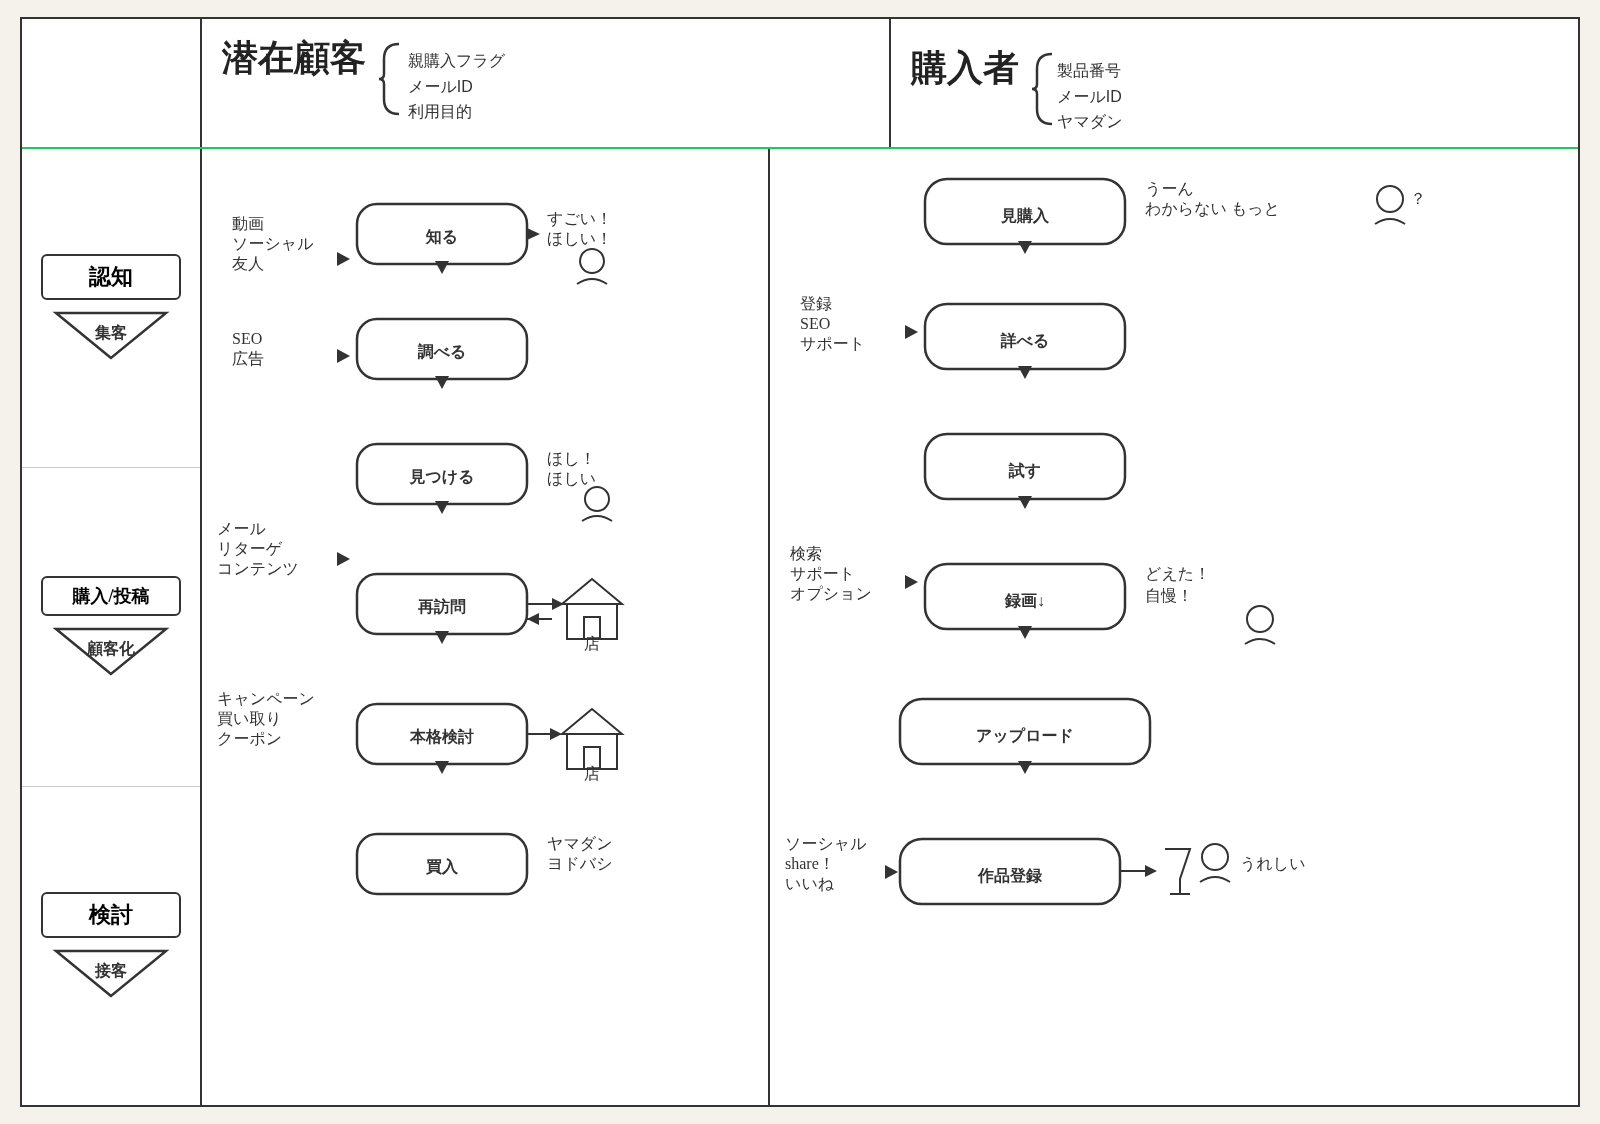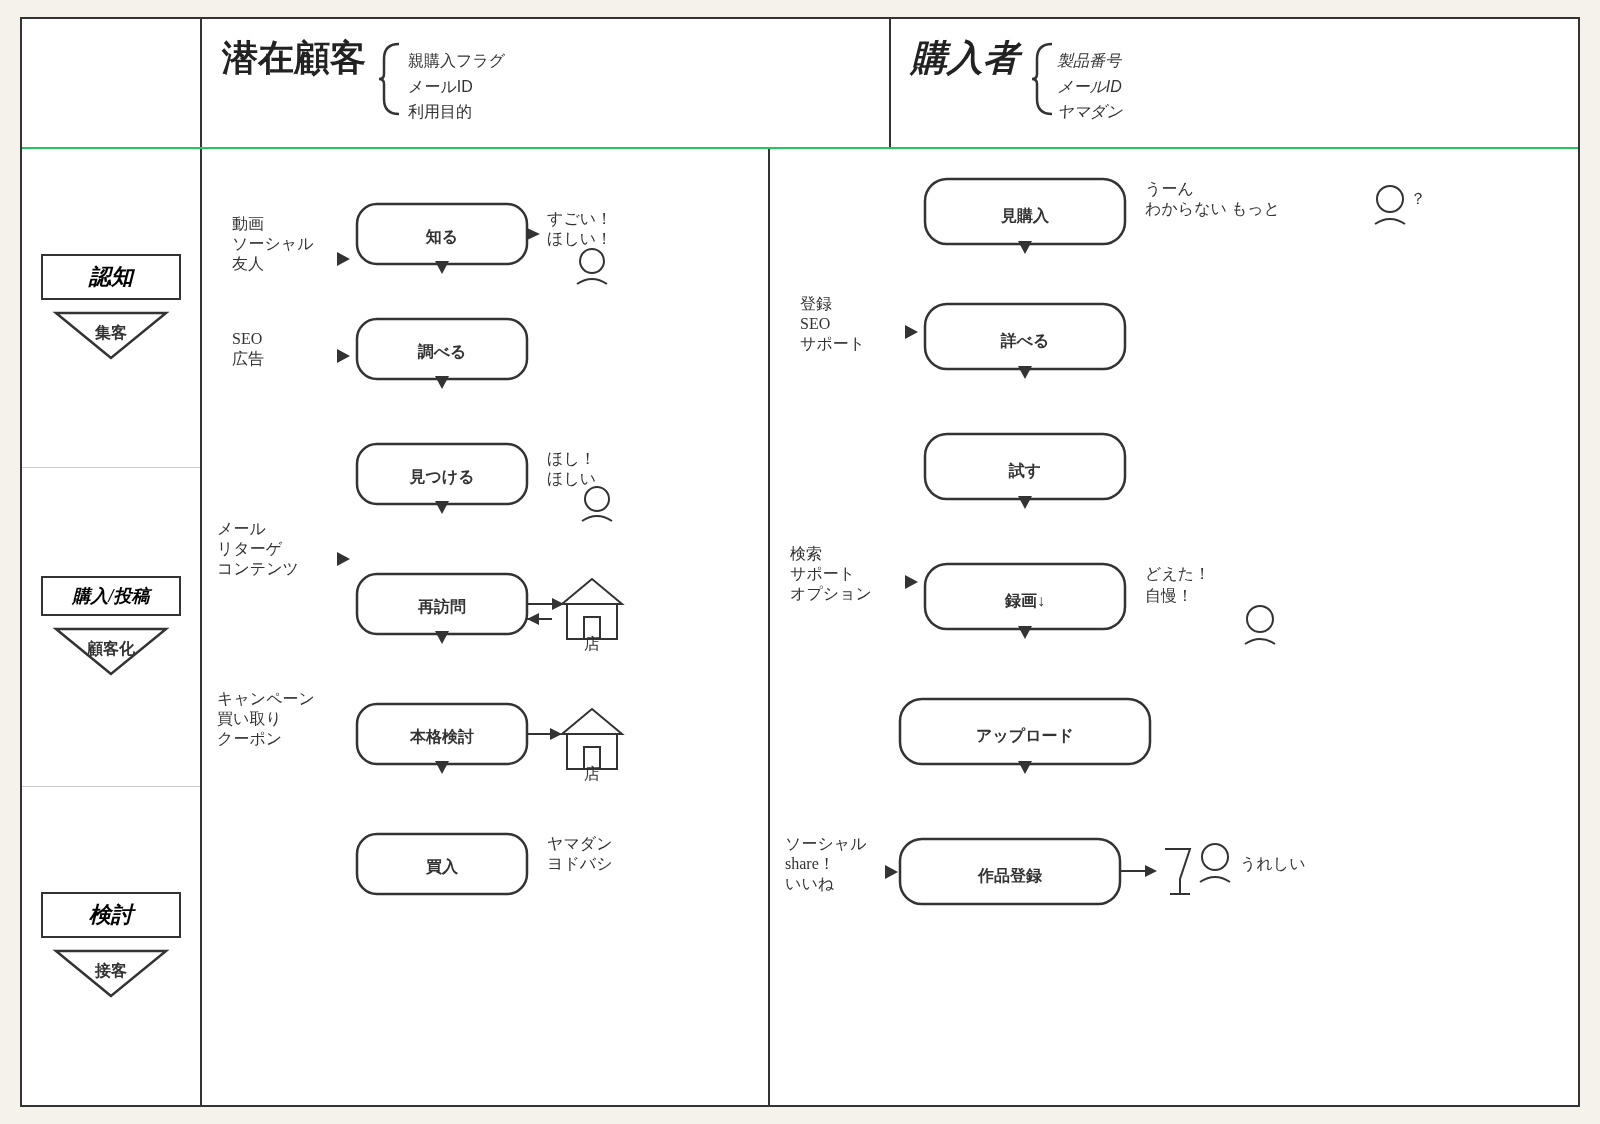--- a/index.html
+++ b/index.html
@@ -37,23 +37,22 @@
       border-right: 2px solid #333;
       display: flex;
       align-items: flex-start;
       padding: 15px 20px;
       gap: 10px;
     }
     .header-right-section {
       flex: 1;
       display: flex;
       align-items: flex-start;
-      padding: 15px 20px;
+      padding: 25px 20px;
       gap: 10px;
-      font-style: italic;
     }
     .section-title {
       font-size: 36px;
       font-weight: bold;
       color: #222;
       font-family: serif;
     }
     .brace-label {
       display: flex;
       flex-direction: column;
@@ -82,30 +81,29 @@
       display: flex;
       flex-direction: column;
       align-items: center;
       justify-content: center;
       gap: 8px;
       padding: 10px 5px;
     }
     .stage-item:last-child { border-bottom: none; }
     .stage-box {
       border: 2px solid #333;
-      border-radius: 0;
+      border-radius: 6px;
       padding: 6px 12px;
       font-size: 22px;
       font-weight: bold;
       font-family: serif;
       text-align: center;
       background: #fff;
       width: 140px;
       text-align: center;
-      font-style: italic;
     }
     .left-panel {
       width: 568px;
       border-right: 2px solid #333;
       flex-shrink: 0;
       position: relative;
     }
     .right-panel {
       flex: 1;
       position: relative;

